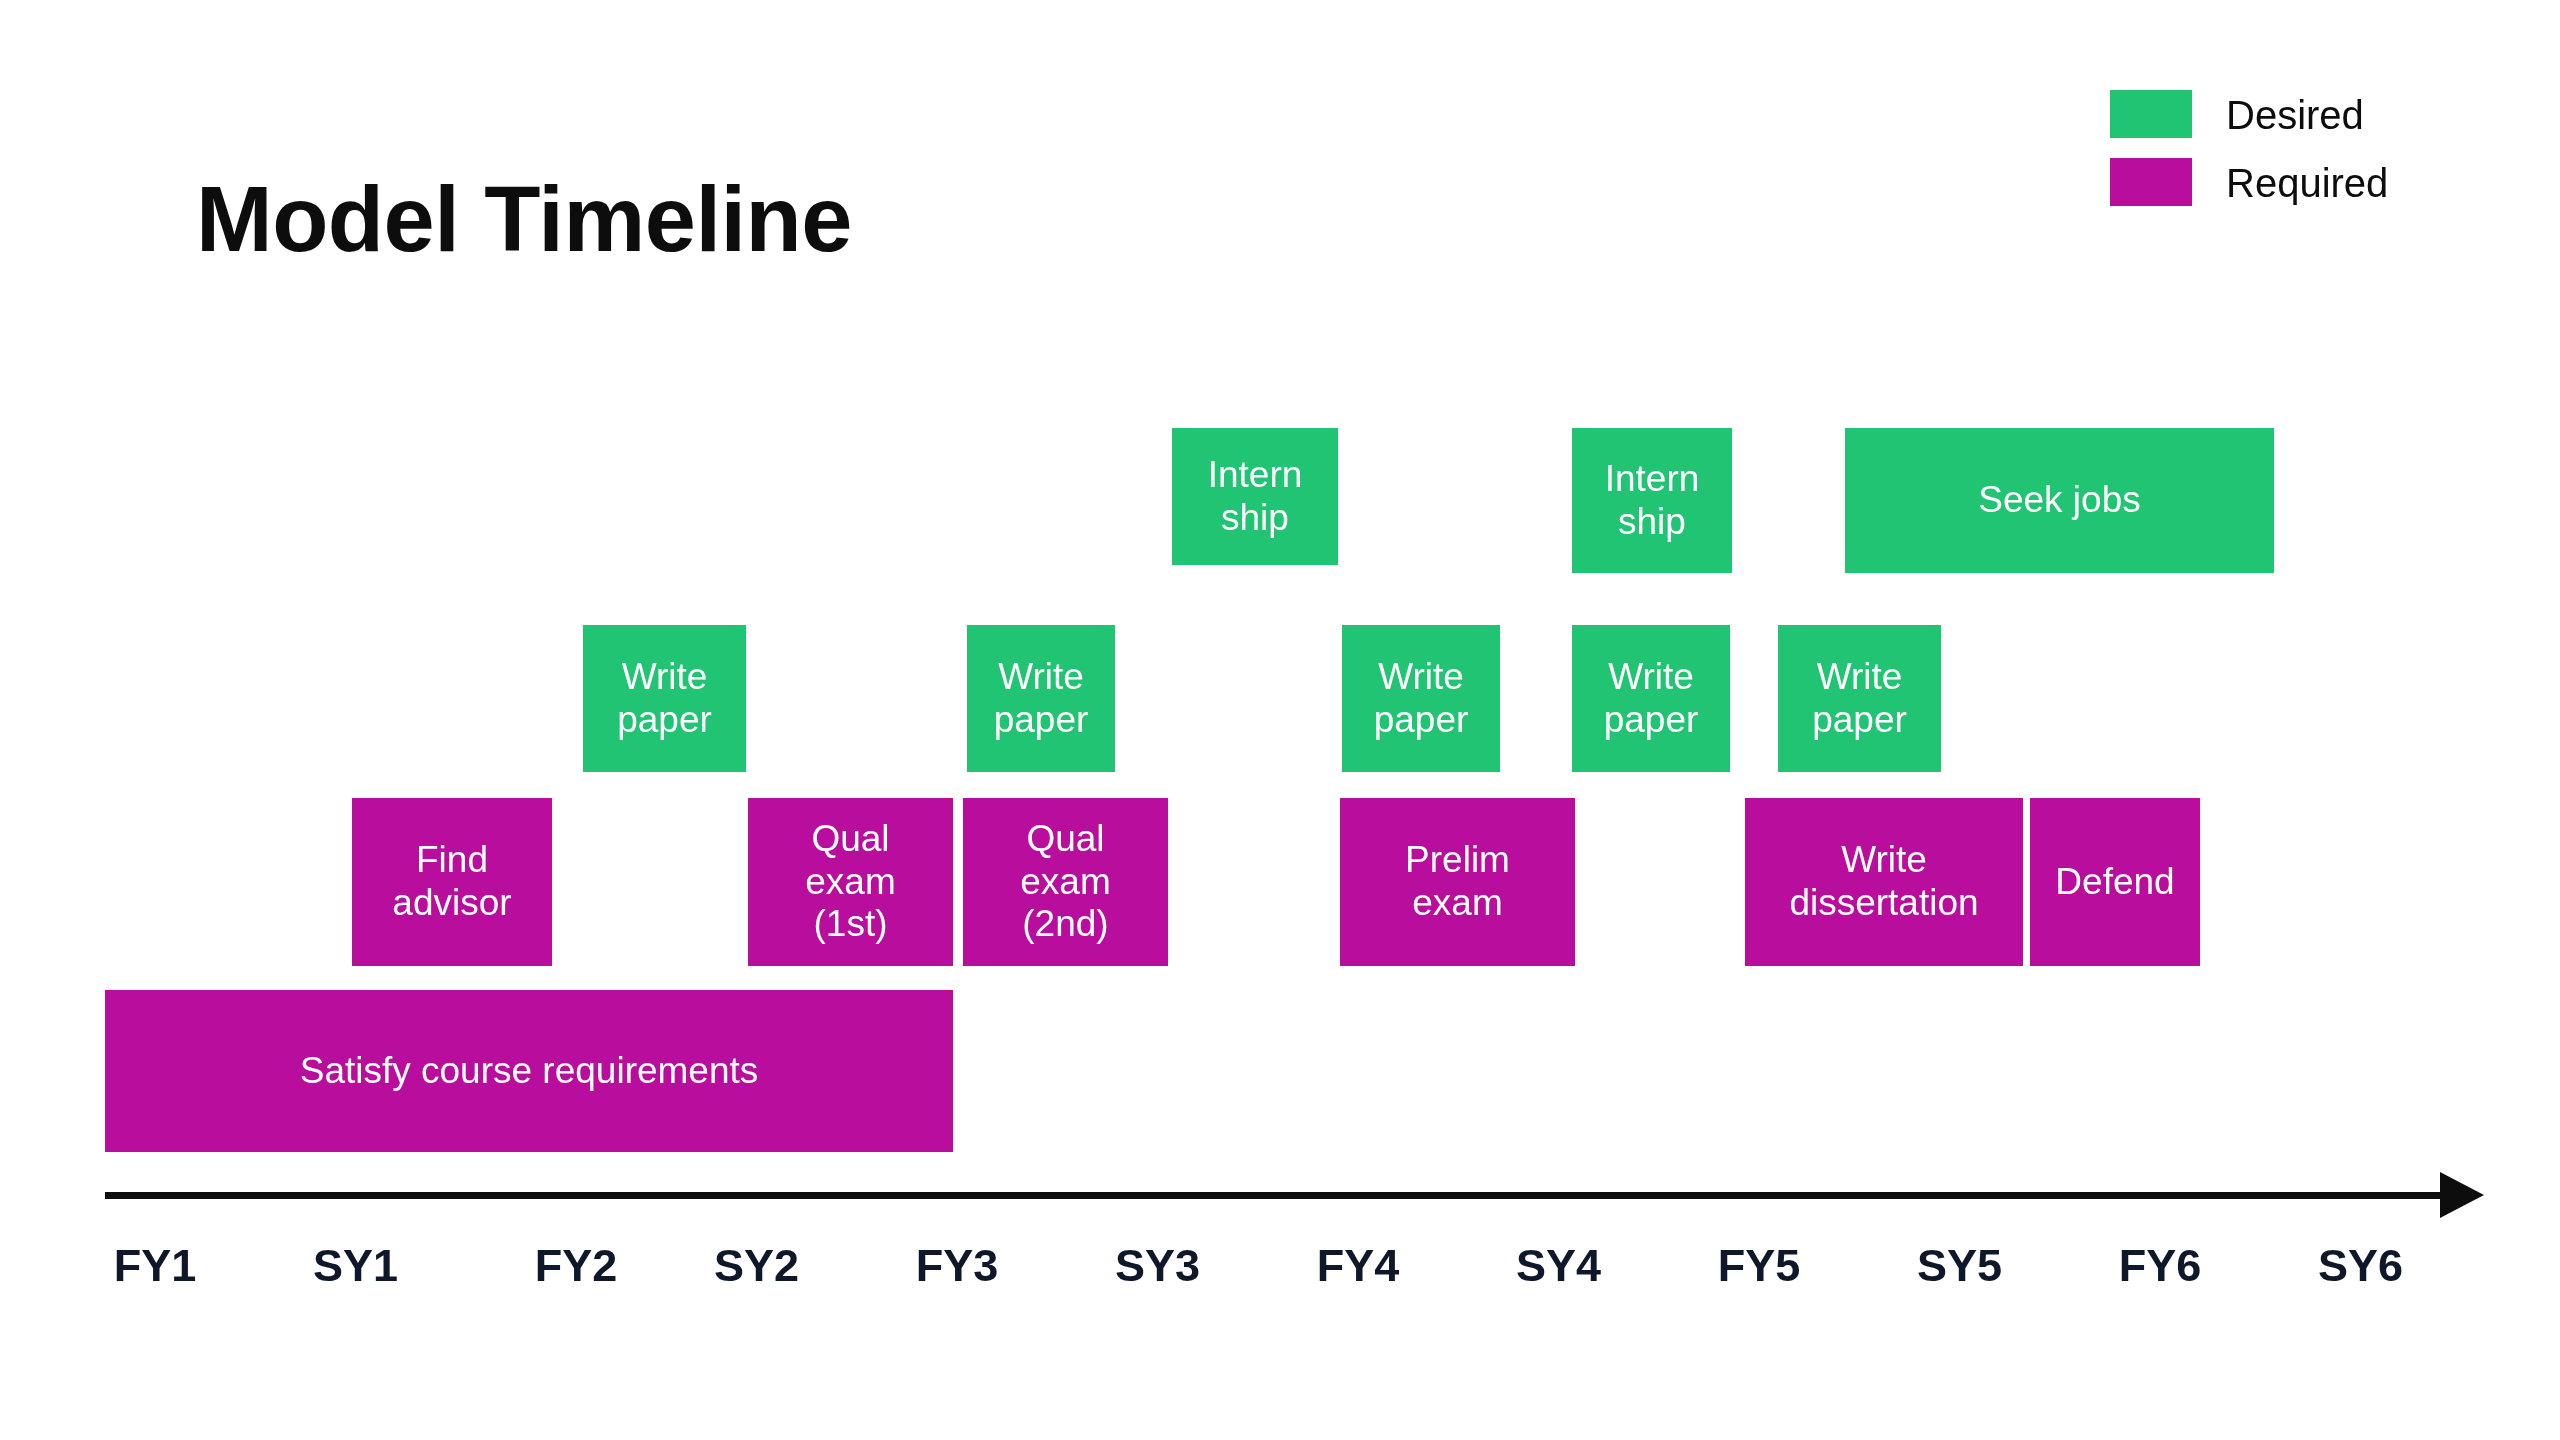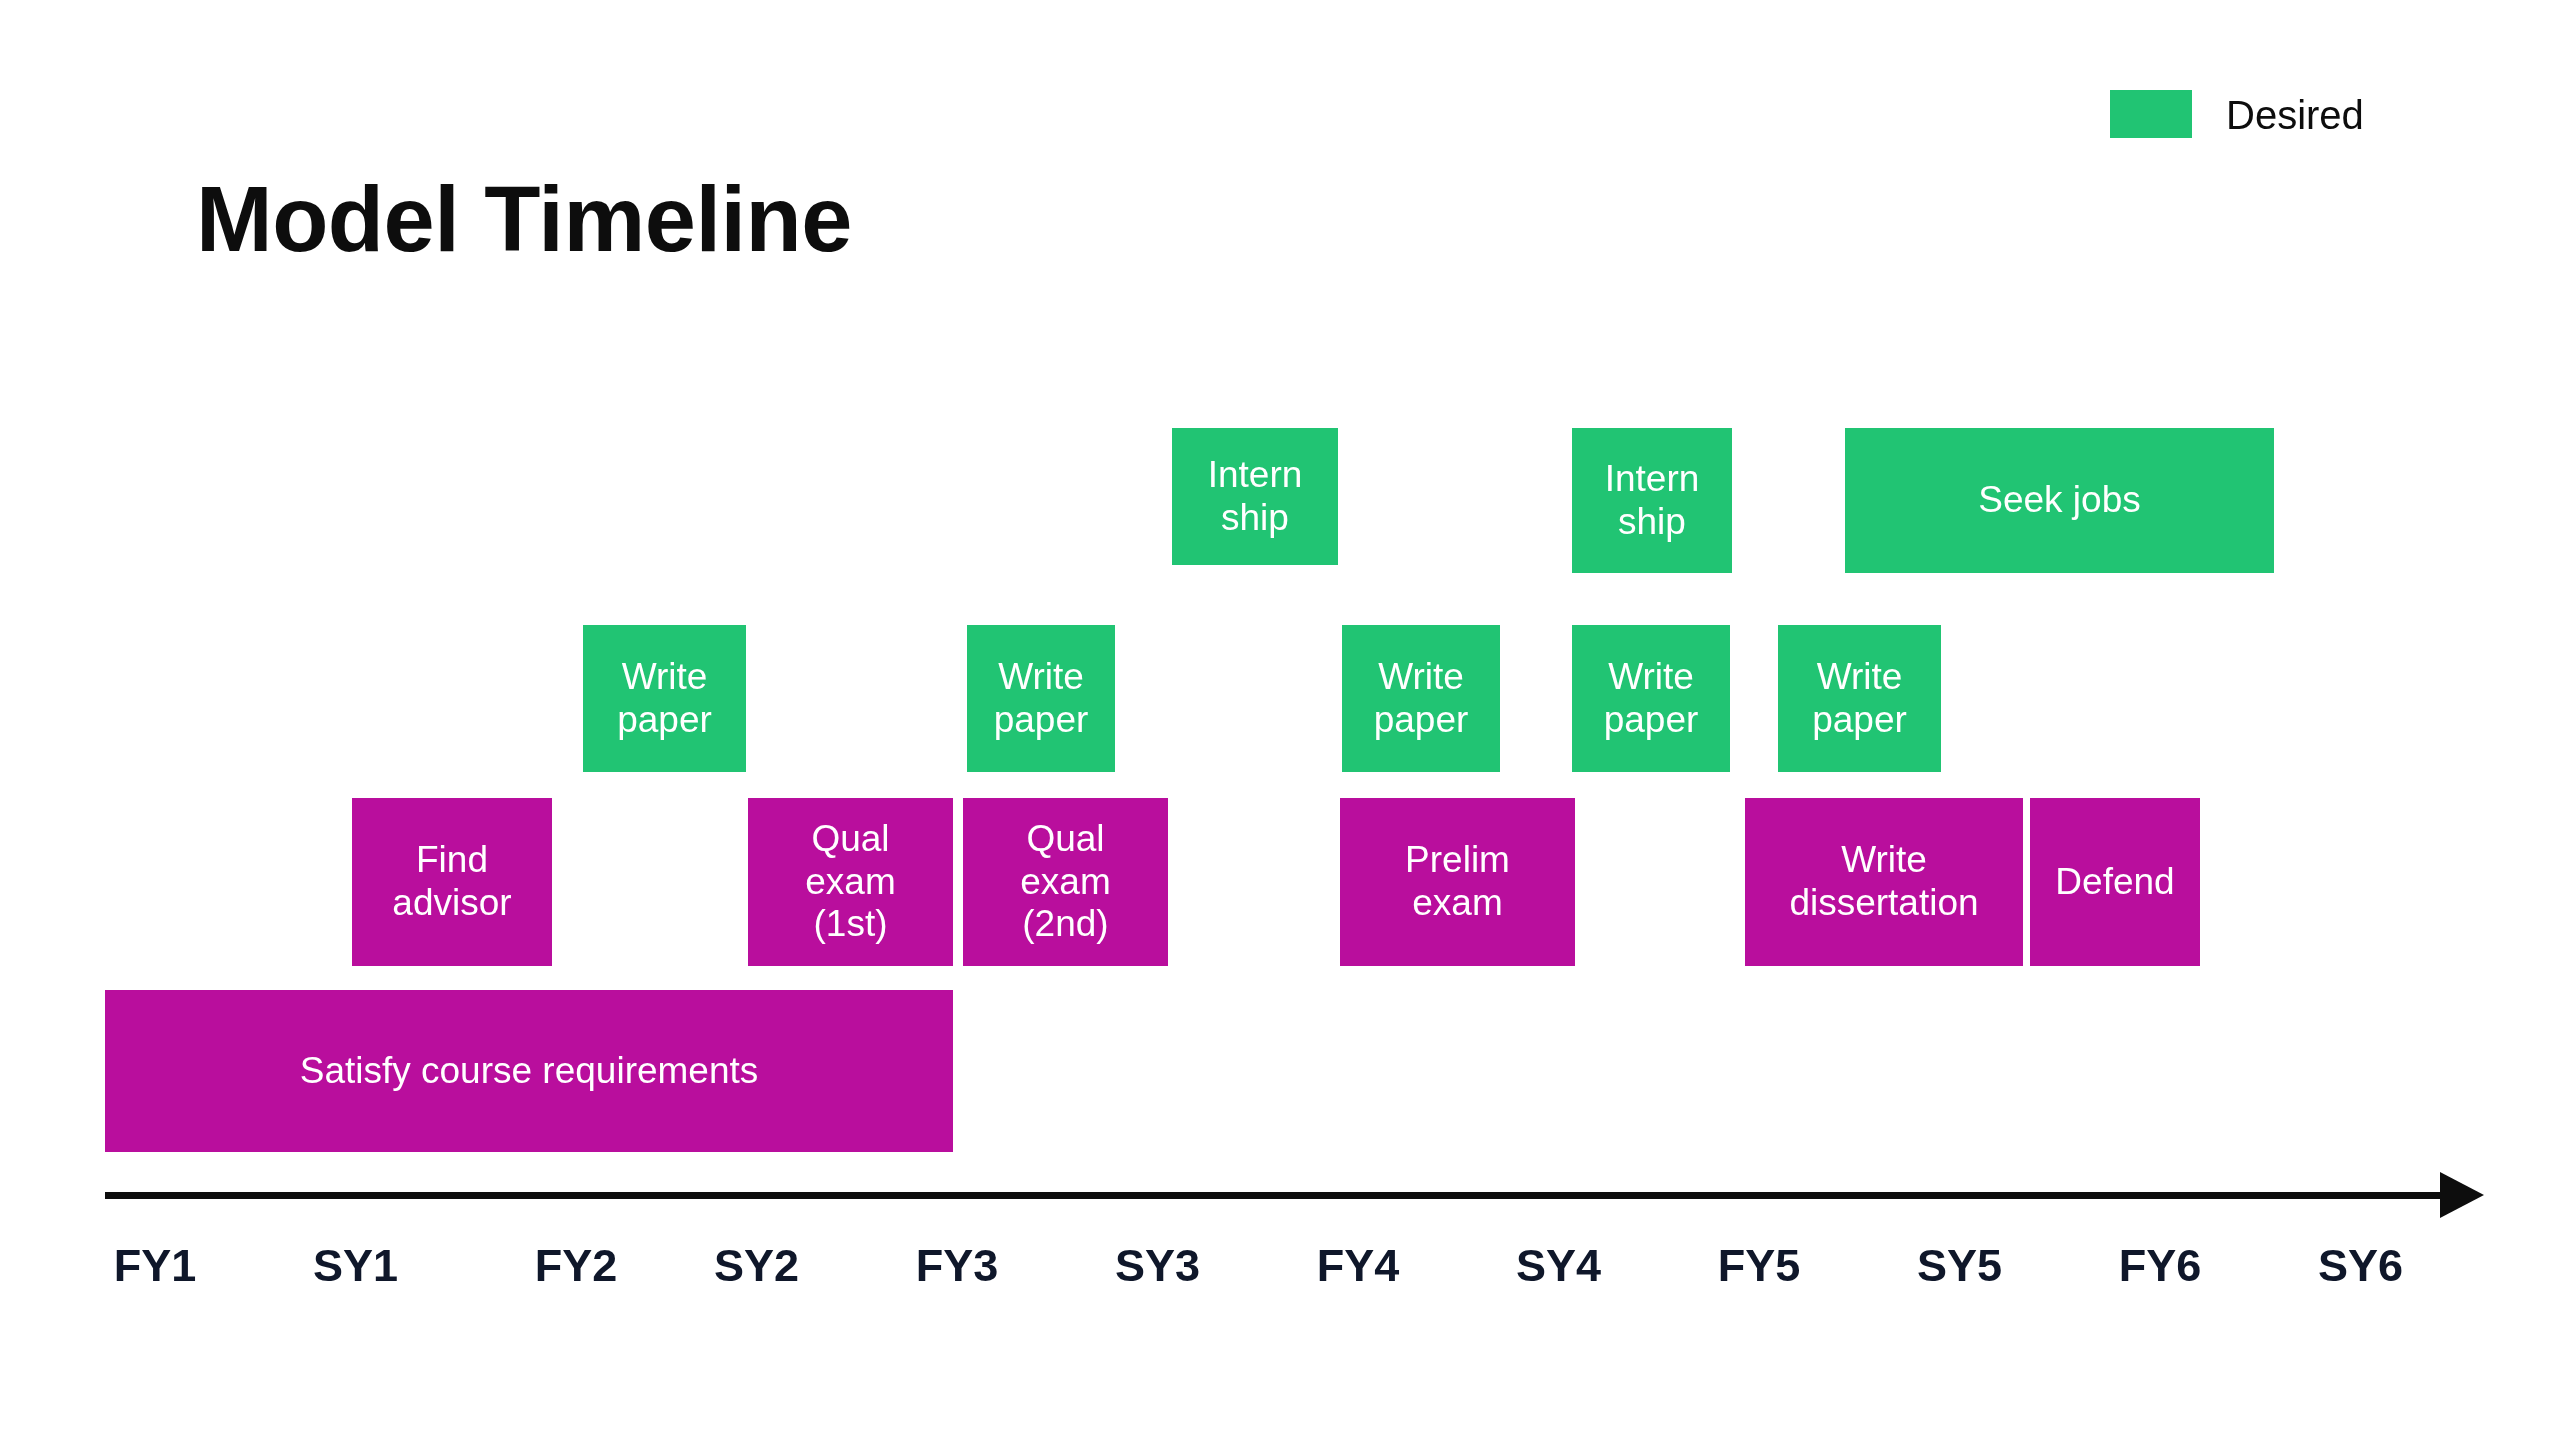--- a/index.html
+++ b/index.html
@@ -108,20 +108,24 @@
 <body>
 
 <div id="slide">
 
   <div id="title">Model Timeline</div>
 
   <div id="legend">
     <div class="legend-row">
       <div class="legend-swatch" style="background:#21C473"></div>
       <div class="legend-label">Desired</div>
+    </div>
+    <div class="legend-row">
+      <div class="legend-swatch" style="background:#B90E9D"></div>
+      <div class="legend-label">Required</div>
     </div>
   </div>
 
   <div id="bars-layer">
       <div class="bar green" style="left: 1172px; top: 428px; width: 166px; height: 137px; background: rgb(33, 196, 115);">
         <span class="bar-label">Intern
 ship</span>
       </div>
       <div class="bar green" style="left: 1572px; top: 428px; width: 160px; height: 145px; background: rgb(33, 196, 115);">
         <span class="bar-label">Intern

